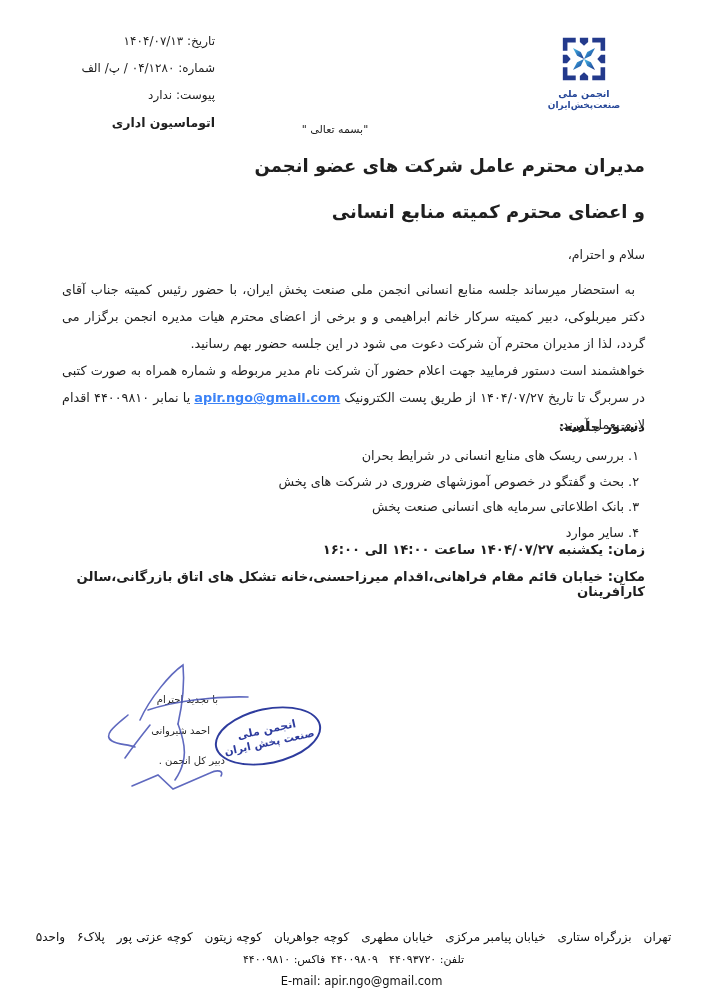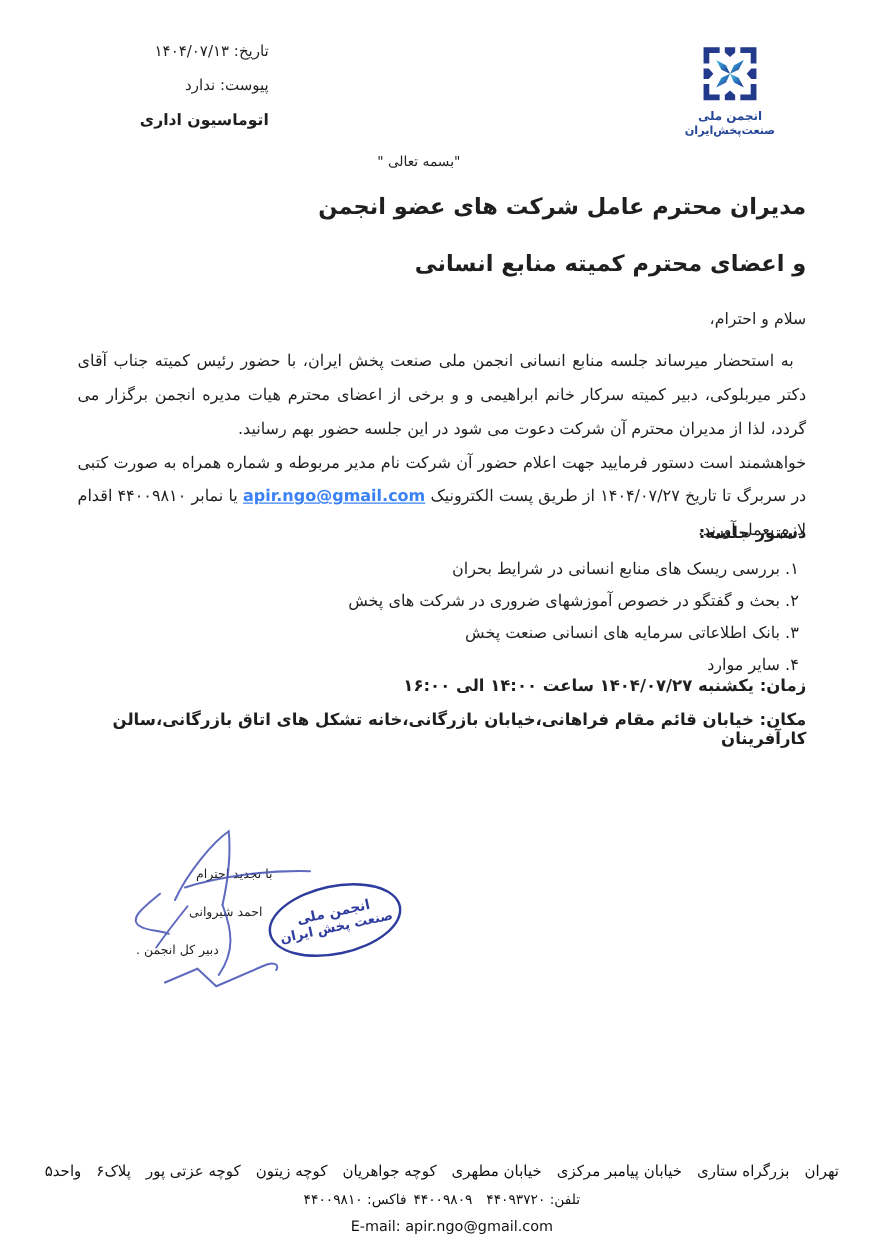--- a/index.html
+++ b/index.html
@@ -32,21 +32,21 @@
   .email-link{color:#3b82f6;text-decoration:underline;font-weight:600;direction:ltr;unicode-bidi:embed;}
   .agenda-title{top:419px;font-weight:bold;font-size:13px;}
   .agenda-list{top:443px;font-size:12.8px;line-height:25.7px;padding-right:6px;}
   .meet{font-weight:bold;font-size:13.2px;text-align:right;}
   .time{top:542px;}
   .place{top:569px;}
   
   .sig-line{font-weight:normal;font-size:10px;white-space:nowrap;}
   .sig1{top:694px;right:489px;}
   .sig2{top:725px;right:497px;}
-  .sig3{top:755px;right:532px;text-align:right;}
+  .sig3{top:755px;right:482px;text-align:right;}
   .sig-svg{left:90px;top:640px;width:270px;height:170px;pointer-events:none;}
   .stamp{
     left:214px;top:708px;width:104px;height:52px;
     border:2.5px solid #2e3c9e;border-radius:50%;
     transform:rotate(-12deg);
     display:flex;flex-direction:column;align-items:center;justify-content:center;
     color:#2e3c9e;direction:rtl;line-height:13px;
   }
   .stamp .s1{font-weight:bold;font-size:11px;}
   .stamp .s2{font-weight:bold;font-size:10.5px;}
@@ -54,20 +54,21 @@
   .footer-line{left:0;right:0;text-align:center;direction:rtl;}
   .f-address{top:930px;font-size:12px;color:#111;}
   .f-phone{top:953px;font-size:11px;color:#111;}
   .f-email{top:974px;font-size:11.5px;direction:ltr;color:#111;margin-left:16px;}
 </style>
 </head>
 <body>
 
 <div class="abs meta rtl">
   <div>تاریخ: ۱۴۰۴/۰۷/۱۳</div>
+  <div>شماره: ۰۴/۱۲۸۰ / پ/ الف</div>
   <div>پیوست: ندارد</div>
   <div class="automation">اتوماسیون اداری</div>
 </div>
 
 <div class="abs logo-wrap">
   <svg class="logo-icon" viewBox="0 0 100 100" aria-hidden="true">
     <defs>
       <linearGradient id="lgX" x1="0%" y1="0%" x2="100%" y2="100%">
         <stop offset="0%" stop-color="#52c2e9"></stop>
         <stop offset="45%" stop-color="#2e7fc2"></stop>
@@ -110,21 +111,21 @@
 
 <div class="abs col rtl agenda-title">دستور جلسه:</div>
 <div class="abs col rtl agenda-list">
   <div>۱. بررسی ریسک های منابع انسانی در شرایط بحران</div>
   <div>۲. بحث و گفتگو در خصوص آموزشهای ضروری در شرکت های پخش</div>
   <div>۳. بانک اطلاعاتی سرمایه های انسانی صنعت پخش</div>
   <div>۴. سایر موارد</div>
 </div>
 
 <div class="abs col rtl meet time">زمان: یکشنبه ۱۴۰۴/۰۷/۲۷ ساعت ۱۴:۰۰ الی ۱۶:۰۰</div>
-<div class="abs col rtl meet place">مکان: خیابان قائم مقام فراهانی،خیابان بازرگانی،خانه تشکل های اتاق بازرگانی،سالن کارآفرینان</div>
+<div class="abs col rtl meet place">مکان: خیابان قائم مقام فراهانی،اقدام میرزاحسنی،خانه تشکل های اتاق بازرگانی،سالن کارآفرینان</div>
 
 <div class="abs rtl sig-line sig1">با تجدید احترام</div>
 <div class="abs rtl sig-line sig2">احمد شیروانی</div>
 <div class="abs rtl sig-line sig3">دبیر کل انجمن .</div>
 
 <svg class="abs sig-svg" viewBox="0 0 270 170" aria-hidden="true">
   <g fill="none" stroke="#4450b4" stroke-width="1.6" stroke-linecap="round" opacity="0.85">
     <path d="M50,80 C60,58 80,34 93,25 C95,46 92,66 88,84"></path>
     <path d="M58,70 C85,61 125,56 158,57"></path>
     <path d="M38,75 C26,85 12,95 22,101 C28,105 38,104 45,107"></path>

